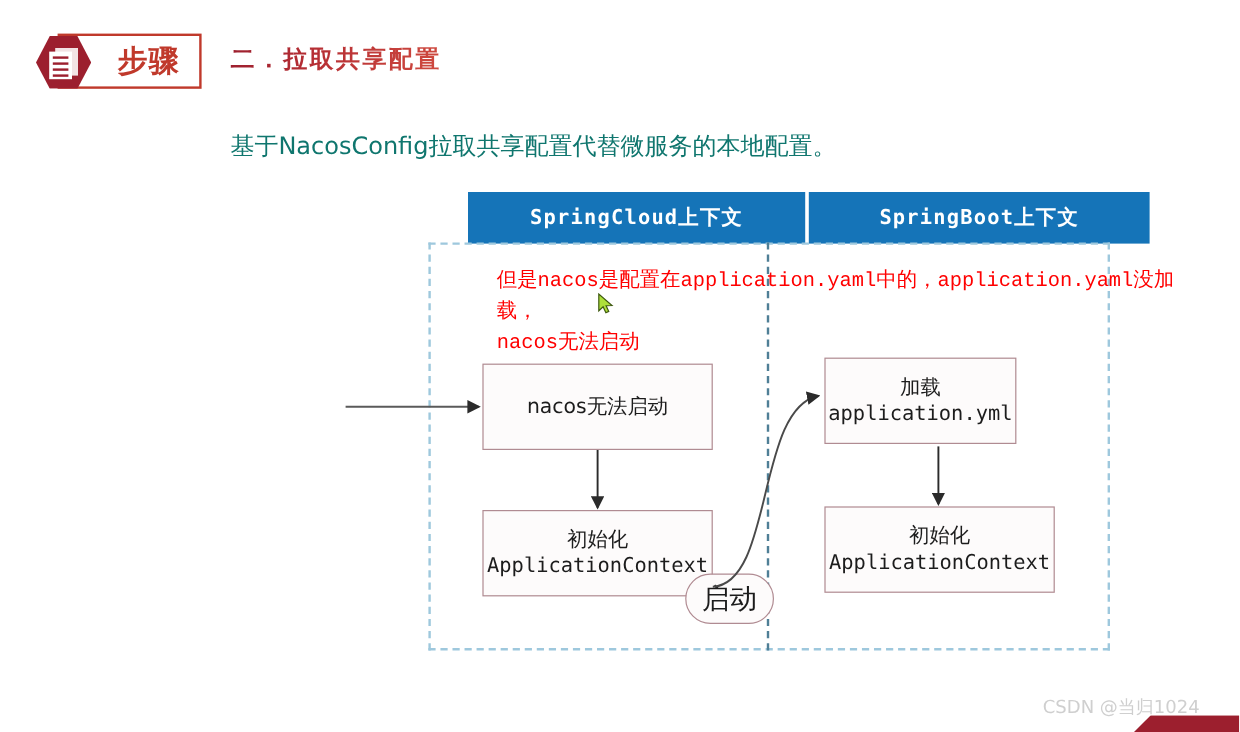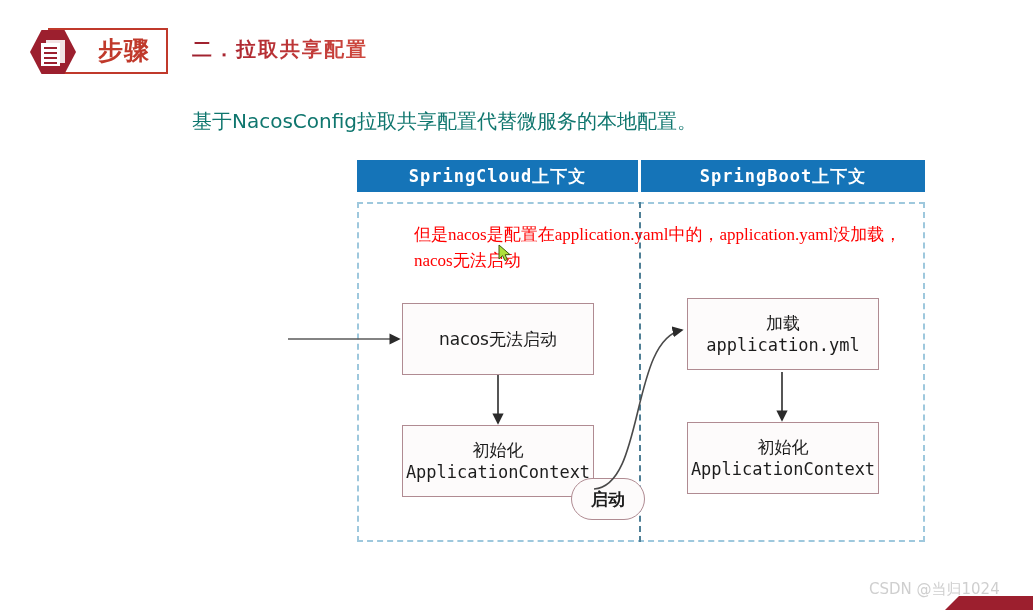--- a/index.html
+++ b/index.html
@@ -116,30 +116,31 @@
   #diagram {
     position: absolute;
     left: 357px;
     top: 160px;
     width: 568px;
     height: 382px;
   }
   .ctx-header {
     position: absolute;
     top: 0;
-    height: 32px;
+    height: 43px;
     background: #1574b8;
     color: #ffffff;
     font-family: "DejaVu Sans Mono", "Liberation Mono", monospace;
     font-size: 17px;
     font-weight: bold;
     letter-spacing: 1px;
     display: flex;
     align-items: center;
     justify-content: center;
+    margin-left: 33px;
   }
   #hdr-cloud { left: 0px;   width: 281px; }
   #hdr-boot  { left: 284px; width: 284px; }
 
   #dashed-zone {
     position: absolute;
     left: 0px;
     top: 42px;
     width: 568px;
     height: 340px;
@@ -172,61 +173,60 @@
     font-size: 17px;
     line-height: 22px;
   }
   .node .mono {
     font-family: "DejaVu Sans Mono", "Liberation Mono", monospace;
     font-size: 17px;
     line-height: 22px;
   }
   #node-pull-nacos   { left: 45px;  top: 143px; width: 192px; height: 72px; }
   #node-init-left    { left: 45px;  top: 265px; width: 192px; height: 72px; }
-  #node-load-yml     { left: 330px; top: 138px; width: 192px; height: 72px; text-align: center; }
+  #node-load-yml     { left: 330px; top: 138px; width: 160px; height: 72px; text-align: center; }
   #node-init-right   { left: 330px; top: 262px; width: 192px; height: 72px; }
 
   
   #node-start {
     position: absolute;
     left: 214px;
     top: 318px;
     width: 74px;
     height: 42px;
     border: 1.5px solid #b08b92;
     border-radius: 21px;
     background: #fdfbfb;
     display: flex;
     align-items: center;
     justify-content: center;
     font-family: "DejaVu Sans", "Liberation Sans", sans-serif;
-    font-size: 17px;
+    font-size: 23px;
     color: #1c1c1c;
     box-sizing: border-box;
-    font-weight: bold;
   }
 
   
   #connectors {
     position: absolute;
     left: 0;
     top: 0;
     width: 1033px;
     height: 610px;
     pointer-events: none;
   }
 
   
   #annotation {
     position: absolute;
     left: 414px;
     top: 222px;
     width: 570px;
     color: #ff0000;
-    font-family: Liberation Serif, serif;
+    font-family: Liberation Mono, monospace;
     font-size: 17px;
     line-height: 26px;
   }
 
   
   #cursor {
     position: absolute;
     left: 498px;
     top: 244px;
     width: 14px;

